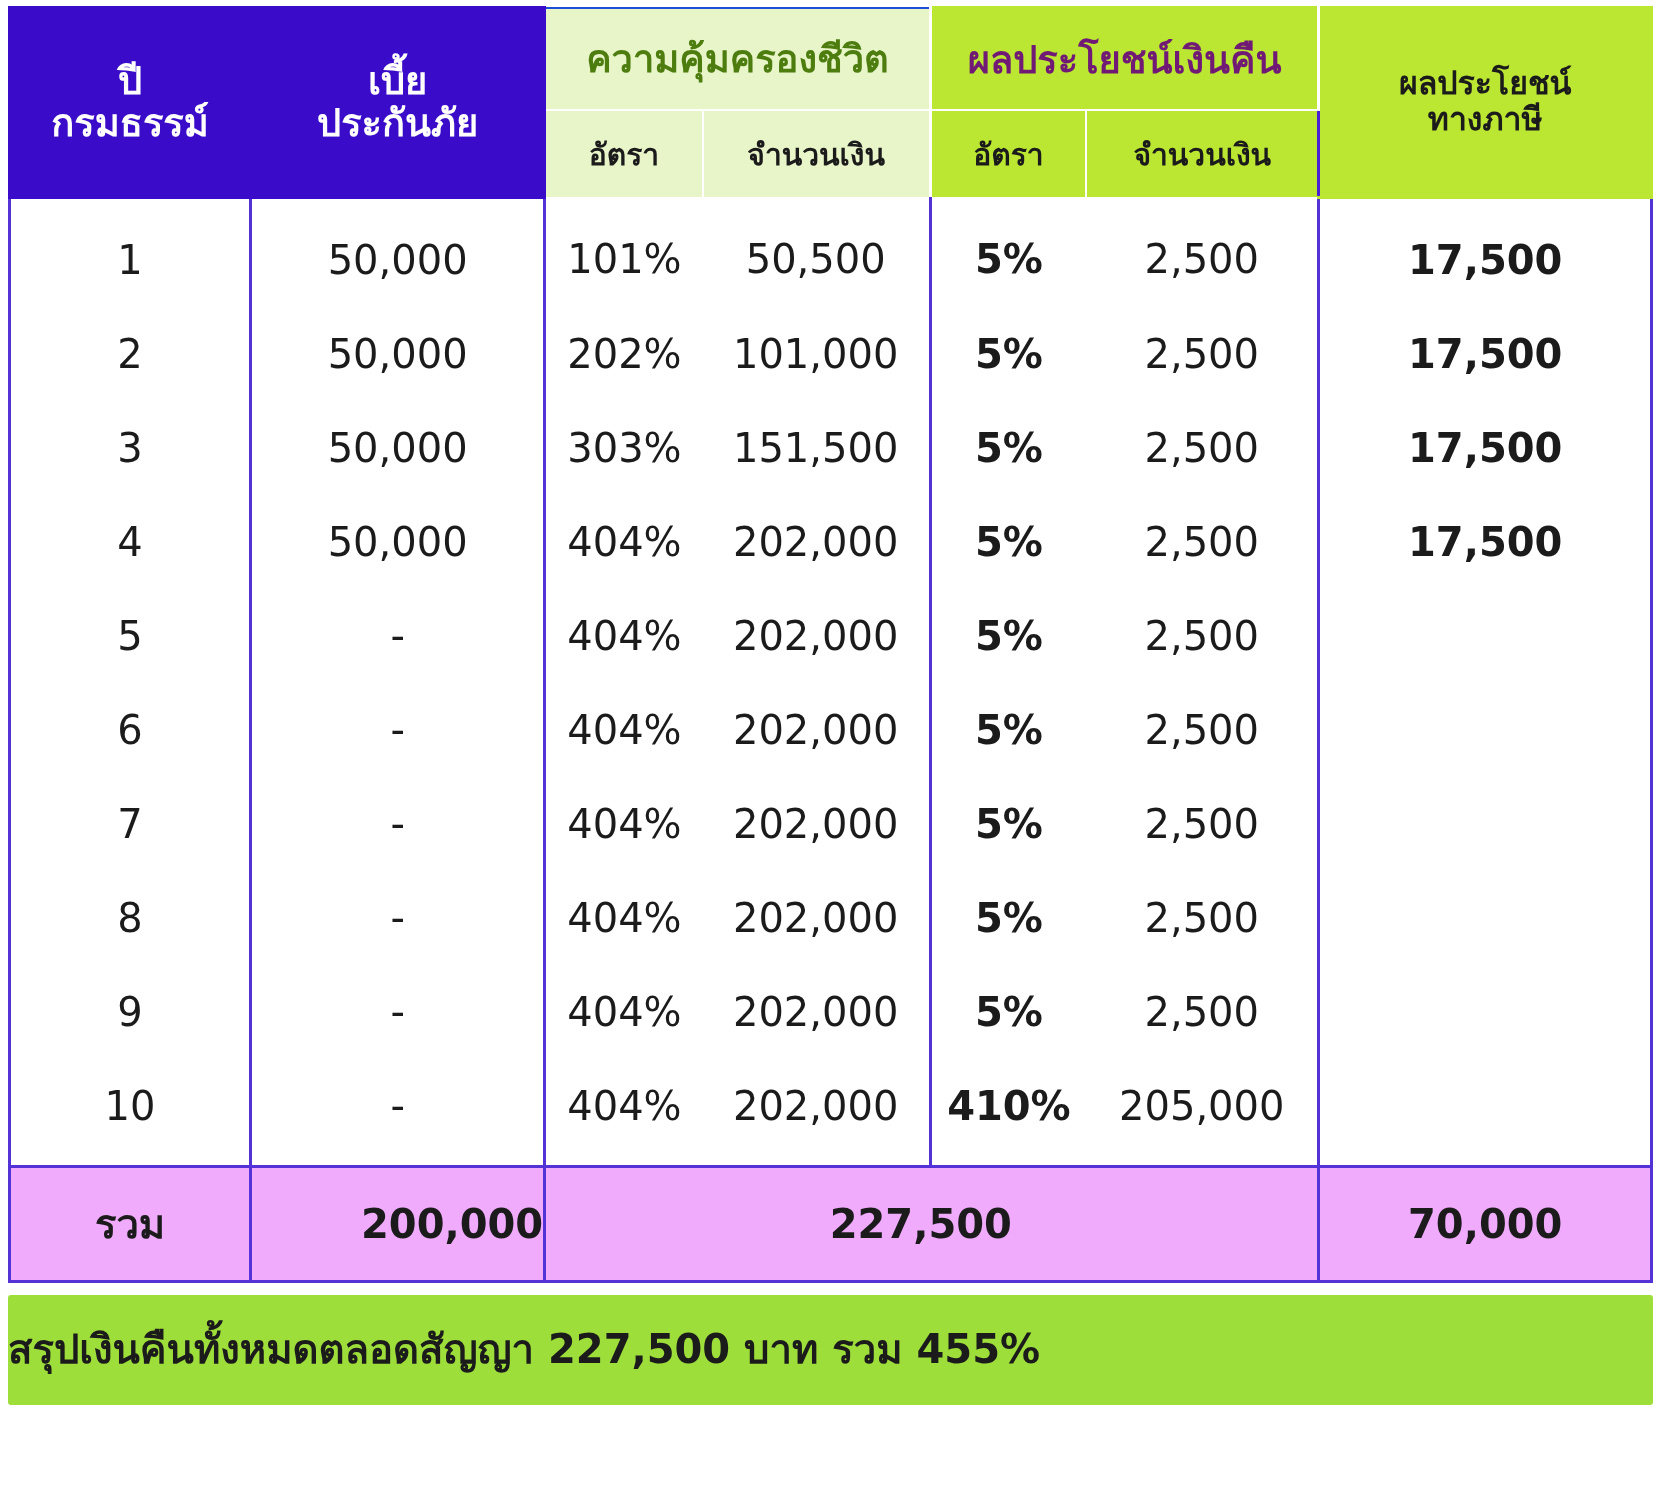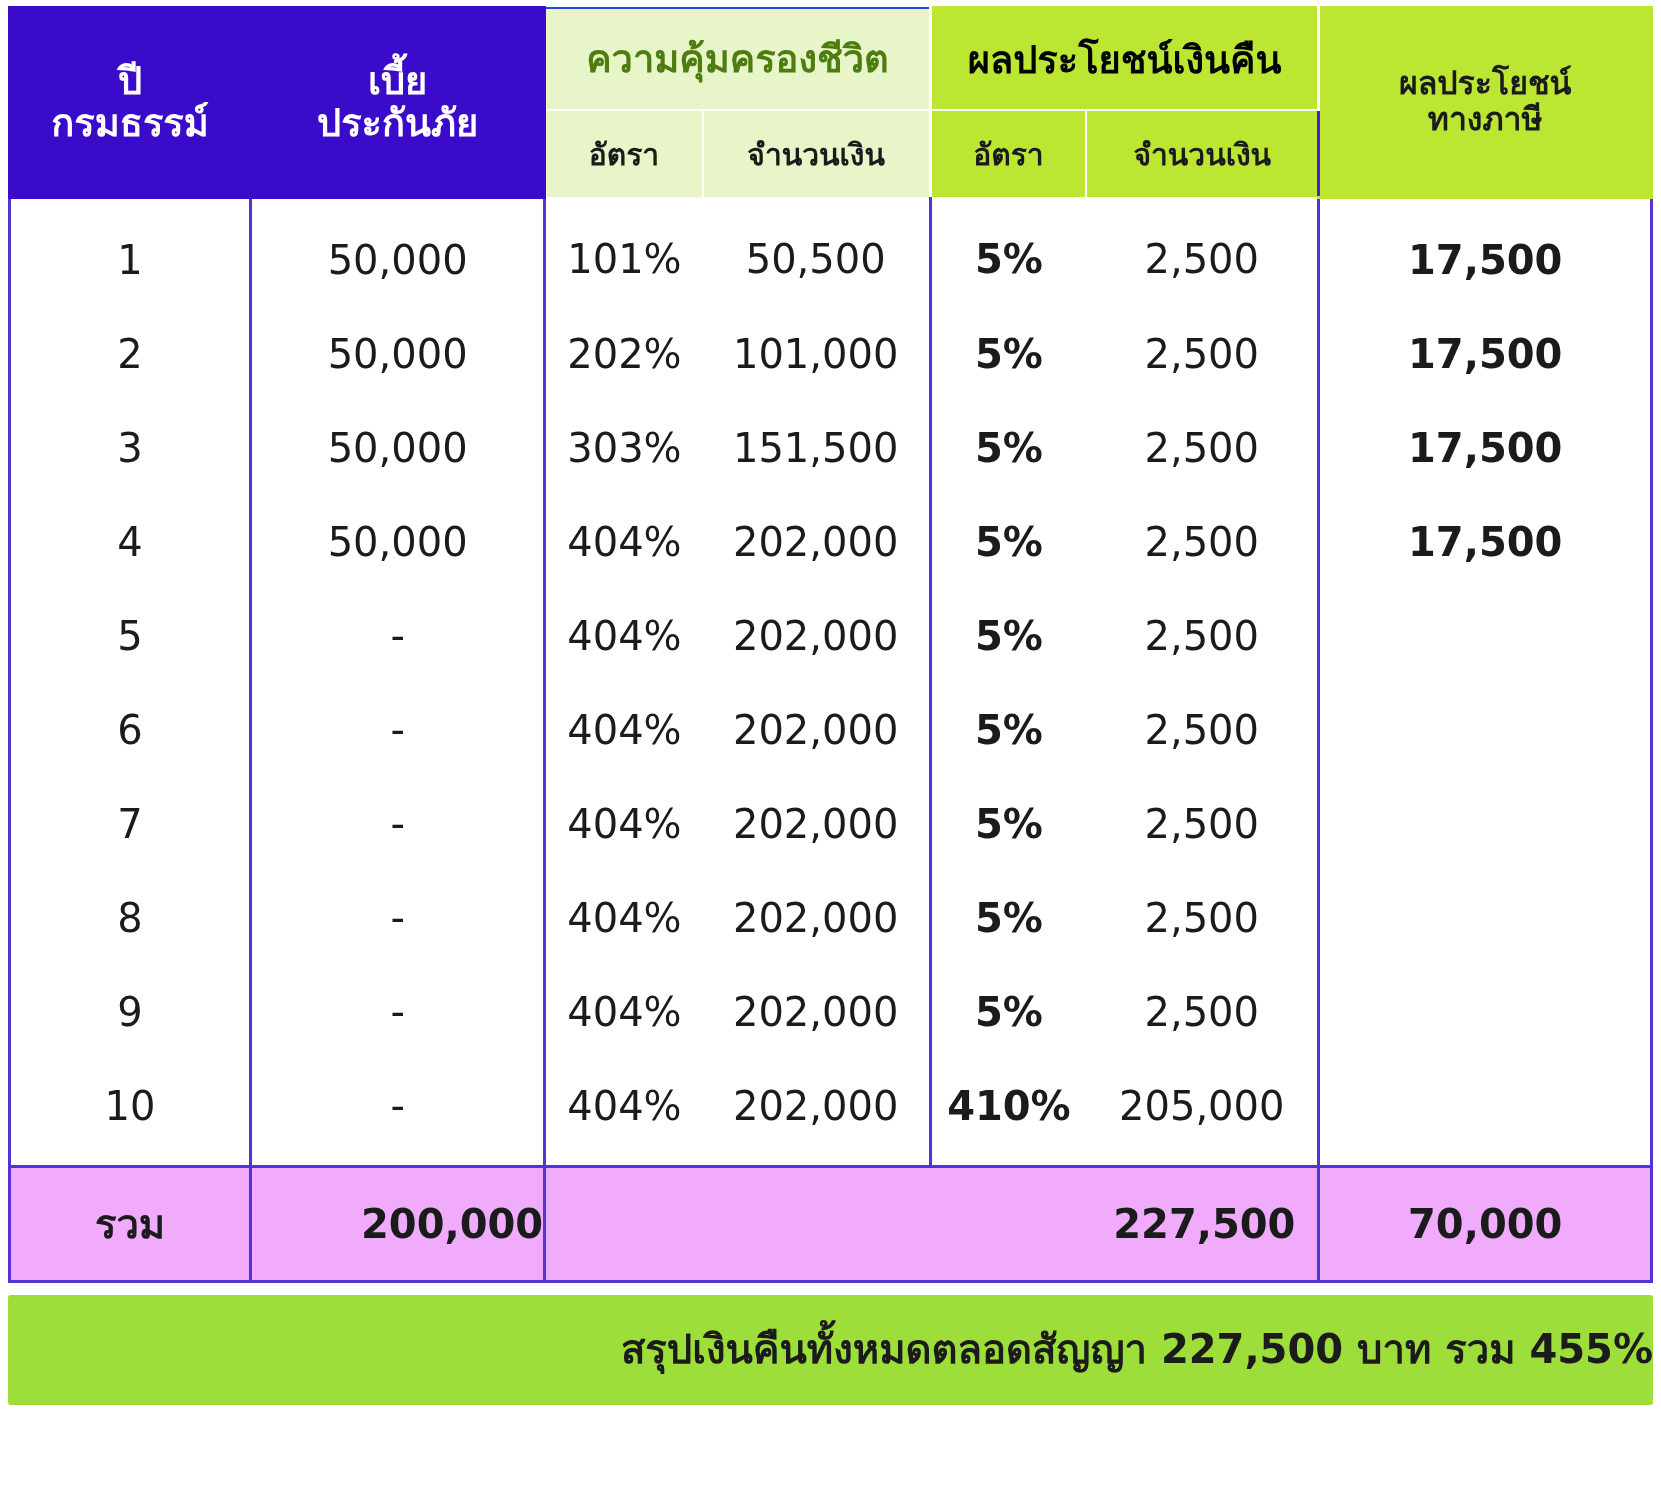--- a/index.html
+++ b/index.html
@@ -52,21 +52,21 @@
     vertical-align: middle;
     font-size: 38px;
     font-weight: 700;
     height: 100px;
     border-left: 3px solid #ffffff;
     border-right: 3px solid #ffffff;
     border-top: 2px solid #1d4ed8;
   }
   .hd-ret-group {
     background: #bbe632;
-    color: #000000;
+    color: #701a75;
     text-align: center;
     vertical-align: middle;
     font-size: 38px;
     font-weight: 700;
     height: 100px;
     border-left: 3px solid #ffffff;
     border-right: 3px solid #ffffff;
     border-top: 3px solid #bbe632;
   }
   .hd-cov-sub {
@@ -131,31 +131,31 @@
     background: #f0abfc;
     height: 112px;
     font-size: 40px;
     font-weight: 700;
     color: #1b1b1b;
     vertical-align: middle;
     border-bottom: 3px solid #5433d6;
   }
   tr.total-row td.t-year  { text-align: center; border-right: 3px solid #5433d6; }
   tr.total-row td.t-prem  { text-align: right; border-right: 3px solid #5433d6; }
-  tr.total-row td.t-mid   { text-align: right; padding-right: 22px; border-right: 3px solid #5433d6; }
+  tr.total-row td.t-mid   { text-align: center; padding-right: 22px; border-right: 3px solid #5433d6; }
   tr.total-row td.t-tax   { text-align: center; }
 
   
   .footer-banner {
     margin-top: 12px;
     background: #9ede3a;
     color: #1b1b1b;
     font-size: 40px;
     font-weight: 700;
-    text-align: right;
+    text-align: left;
     padding: 22px 0 24px 0;
     border-radius: 3px;
   }
 
   
   table.benefit-table { border-left: 3px solid #5433d6; border-right: 3px solid #5433d6; }
   thead th.hd-purple:first-child { border-left: 3px solid #3a0cc9; }
 </style>
 </head>
 <body>

